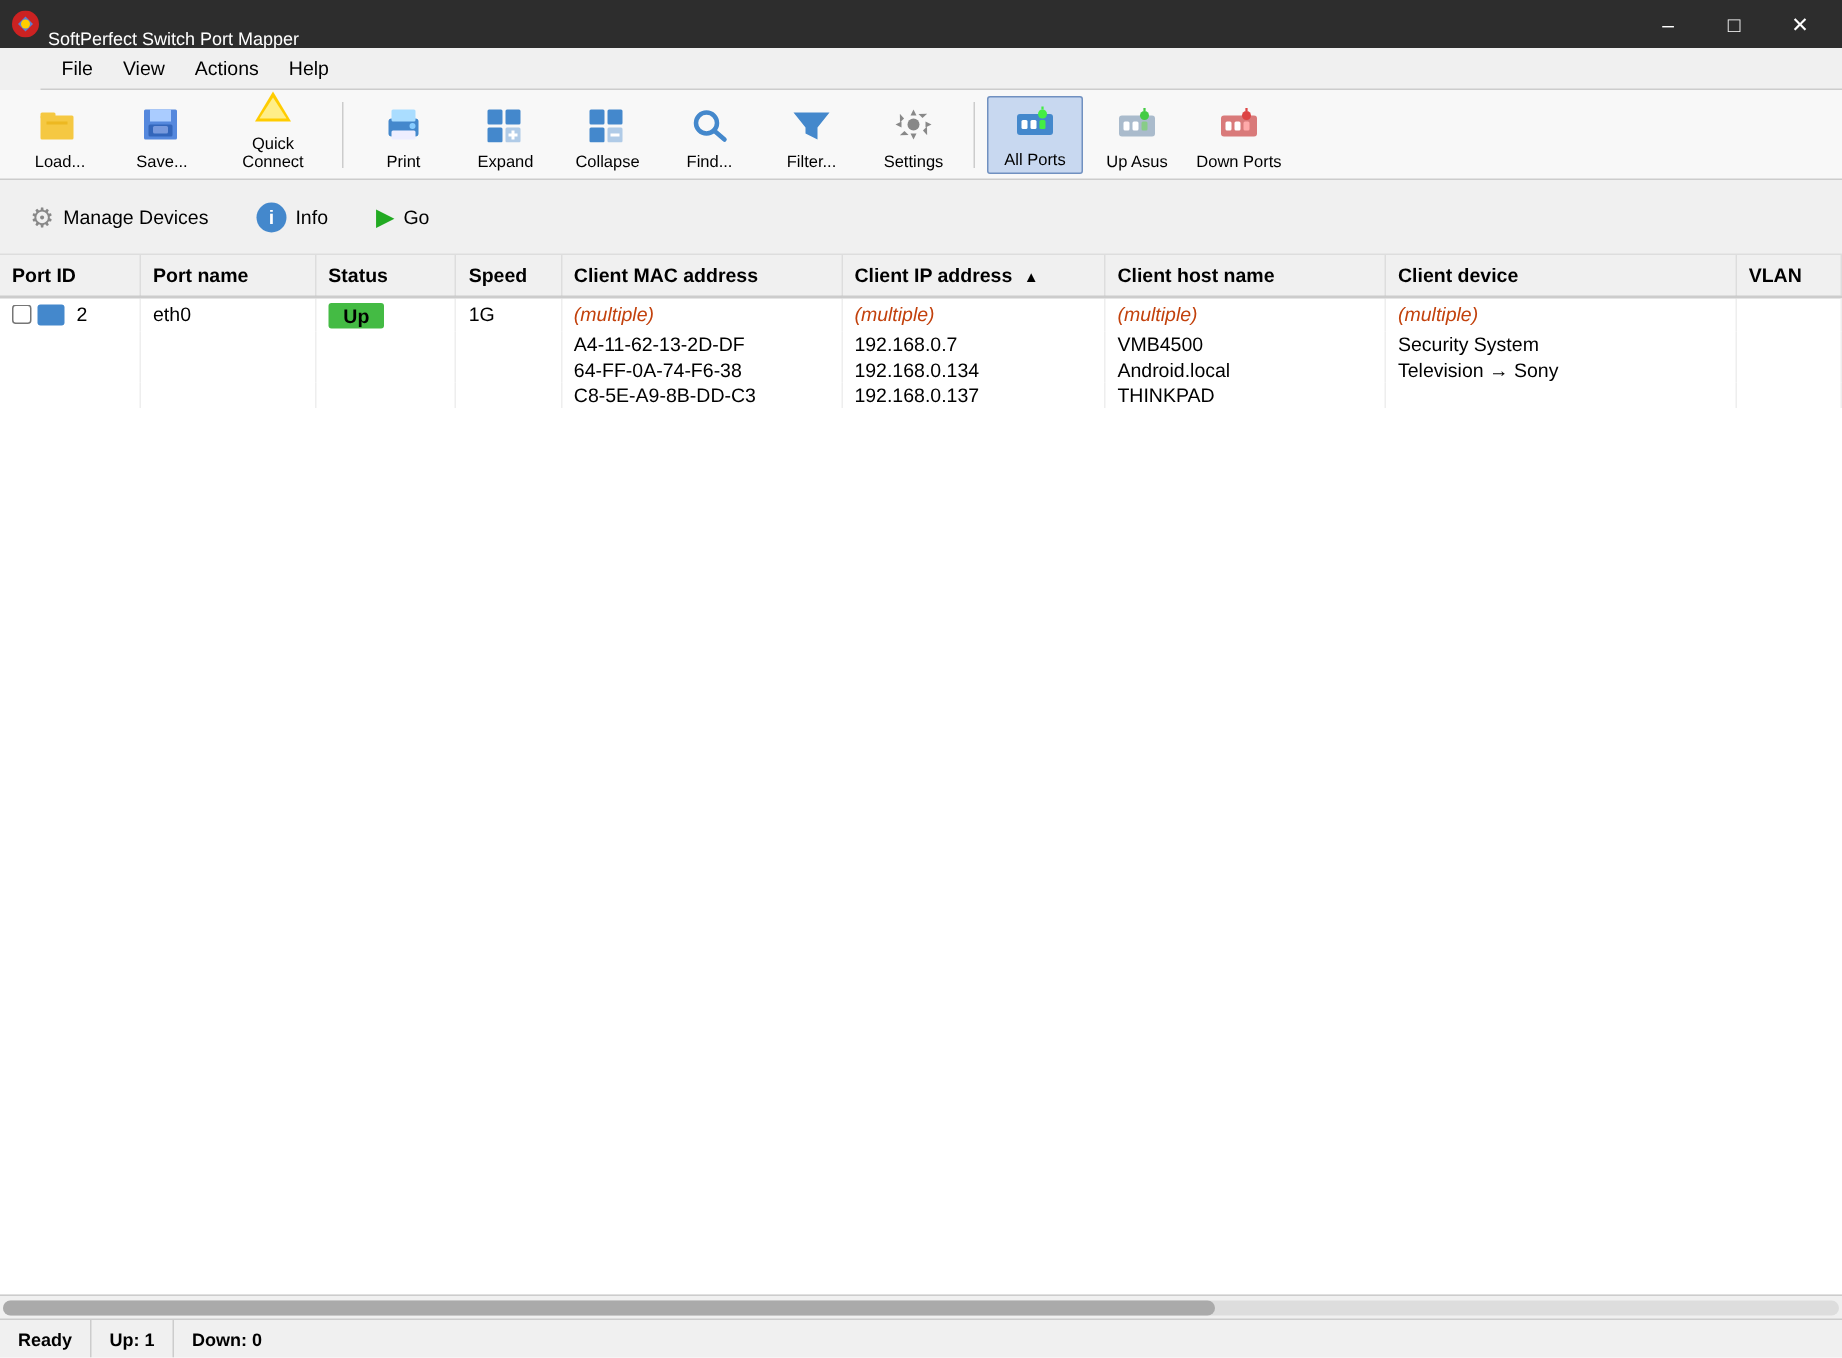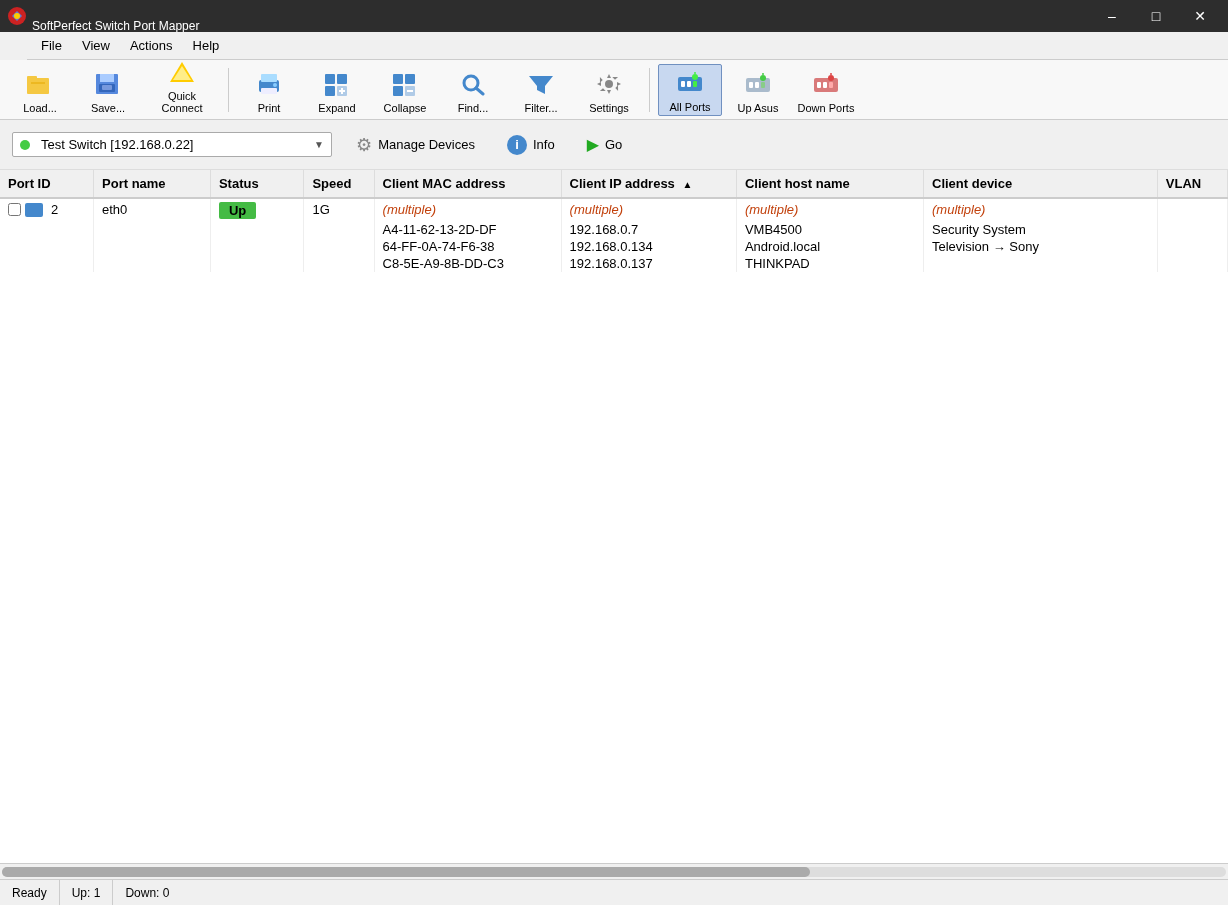--- a/index.html
+++ b/index.html
@@ -261,20 +261,21 @@
 
     
     .status-bar {
       background: #f0f0f0;
       border-top: 1px solid #ccc;
       height: 26px;
       display: flex;
       align-items: center;
       padding: 0;
       flex-shrink: 0;
+      font-weight: bold;
     }
     .status-segment {
       padding: 0 12px;
       font-size: 12px;
       border-right: 1px solid #ccc;
       height: 100%;
       display: flex;
       align-items: center;
     }
     .status-segment:last-child { border-right: none; }
@@ -483,27 +484,20 @@
         <rect x="17" y="10" width="4" height="6" rx="1" fill="#ffaaaa"></rect>
         <circle cx="19" cy="6" r="3" fill="#dd4444"></circle>
         <line x1="19" y1="3" x2="19" y2="1" stroke="#dd4444" stroke-width="1.5"></line>
       </svg>
     </span>
     <span>Down Ports</span>
   </button>
 </div>
 
 <div class="device-bar">
-  <div class="device-select-wrap">
-    <span class="device-dot"></span>
-    <select class="device-select">
-      <option>Test Switch [192.168.0.22]</option>
-    </select>
-    <span class="device-chevron">▼</span>
-  </div>
   <button class="manage-devices-btn">
     <span class="gear-icon">⚙</span>
     <span>Manage Devices</span>
   </button>
   <button class="info-btn">
     <span class="info-icon-circle">i</span>
     <span>Info</span>
   </button>
   <button class="go-btn">
     <span class="play-icon">▶</span>

